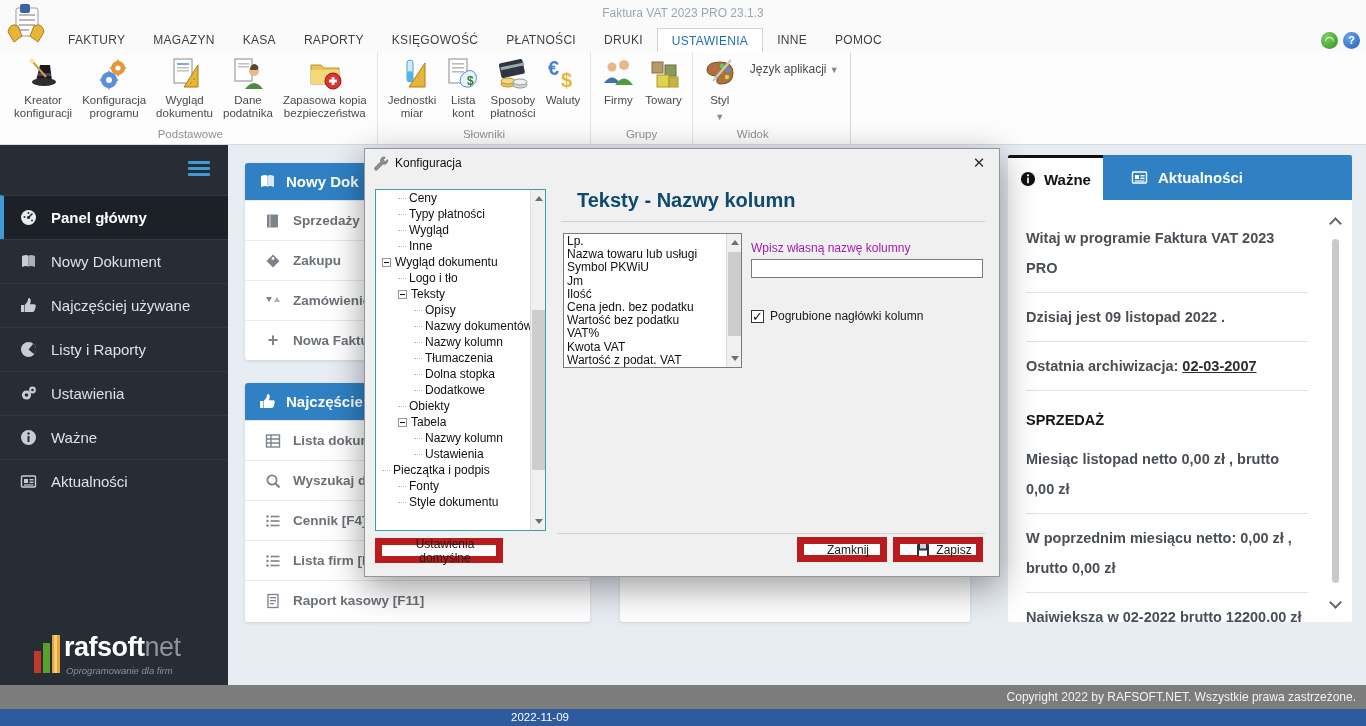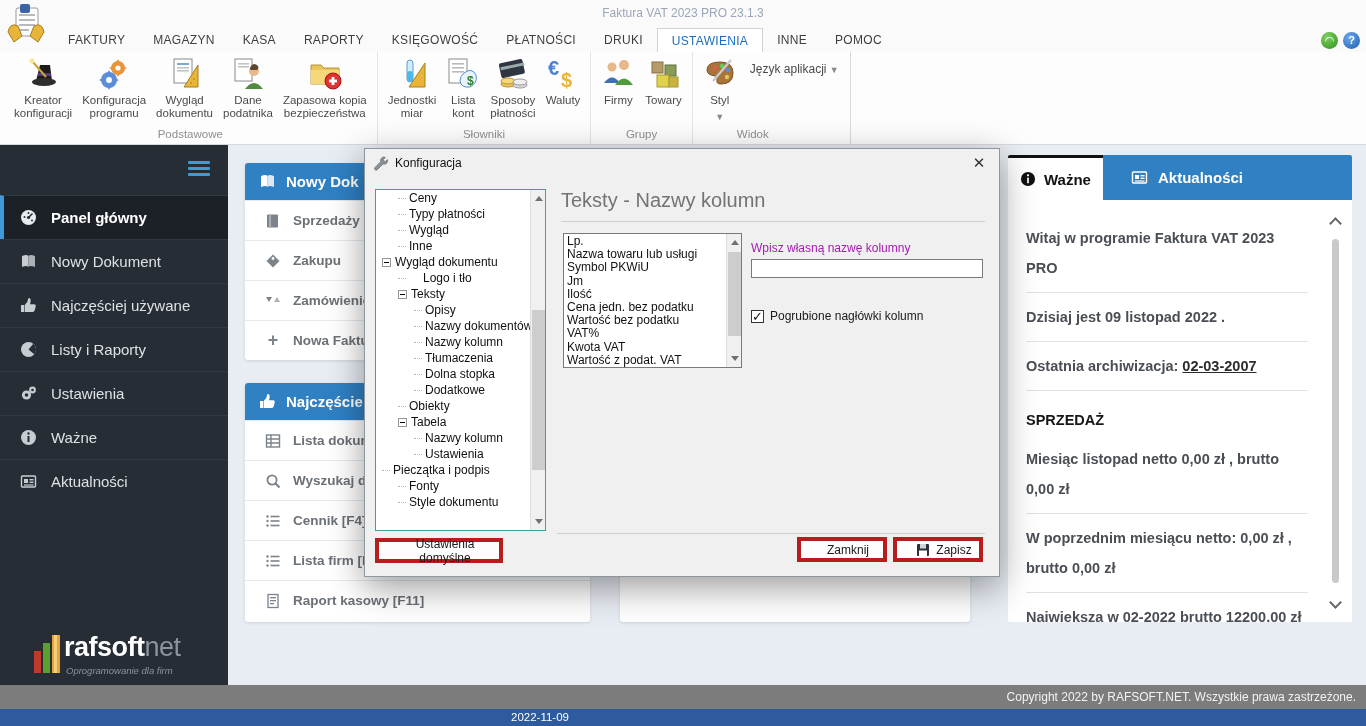--- a/index.html
+++ b/index.html
@@ -81,30 +81,30 @@
   .tree { position:absolute; left:10px; top:40px; width:171px; height:342px; background:#fff; border:1px solid #3aa0a0; overflow:hidden; font-size:12px; color:#101010; }
   .trow { height:16px; line-height:16px; display:flex; align-items:center; white-space:nowrap; position:relative; }
   .trow .lead { border-bottom:1px dotted #b9b9b9; width:8px; height:1px; margin-right:3px; flex:none; }
   .ebox { width:9px; height:9px; border:1px solid #969696; background:#fff; position:relative; margin-right:4px; flex:none; }
   .ebox::after { content:""; position:absolute; left:1px; right:1px; top:3px; border-top:1px solid #000; }
   .tscroll { position:absolute; right:0; top:0; width:15px; height:100%; background:#f0f0f0; border-left:1px solid #dcdcdc; }
   .sarrow { position:absolute; left:4px; width:0; height:0; border-left:4px solid transparent; border-right:4px solid transparent; }
   .sarrow.up { top:6px; border-bottom:5px solid #707070; }
   .sarrow.down { bottom:6px; border-top:5px solid #707070; }
   .tthumb { position:absolute; left:1px; width:13px; background:#cdcdcd; }
-  .dlg-heading { position:absolute; left:196px; top:40px; font-size:20px; color:#737373; }
+  .dlg-heading { position:absolute; left:212px; top:40px; font-size:20px; color:#0c4a6e;font-weight:bold; }
   .dlg-hr { position:absolute; left:196px; top:72px; width:424px; border-top:1px solid #d0d0d0; }
   .listbox { position:absolute; left:198px; top:84px; width:179px; height:135px; background:#fff; border:1px solid #7a7a7a; font-size:12px; color:#101010; overflow:hidden; }
   .lrow { height:13.2px; line-height:13.2px; padding-left:3px; white-space:nowrap; }
   .inp-label { position:absolute; left:386px; top:92px; font-size:12px; color:#a21caf; }
   .inp { position:absolute; left:386px; top:110px; width:232px; height:19px; background:#fff; border:1px solid #7a7a7a; font-size:12px; padding:0 3px; font-family:inherit; }
   .chkrow { position:absolute; left:386px; top:160px; display:flex; align-items:center; gap:6px; font-size:12px; color:#1a1a1a; }
   .chk { width:13px; height:13px; background:#fff; border:1px solid #333; font-size:13px; line-height:11px; text-align:center; color:#111; }
   .dlg-sep { position:absolute; left:192px; top:384px; width:428px; border-top:1px solid #d0d0d0; }
-  .btn { position:absolute; height:25px; background:#fdfdfd; border:4px solid #b91c1c; font-size:12px; color:#1a1a1a; display:flex; align-items:center; justify-content:center; gap:6px; font-family:inherit;padding-left:12px; }
+  .btn { position:absolute; height:25px; background:#fdfdfd; border:7px solid #b91c1c; font-size:12px; color:#1a1a1a; display:flex; align-items:center; justify-content:center; gap:6px; font-family:inherit;padding-left:12px; }
   .btn-default { left:10px; top:389px; width:128px; }
   .btn-close { left:432px; top:388px; width:90px; }
   .btn-save { left:528px; top:388px; width:90px; }
   .btn svg { width:14px; height:14px; }
 
   
   .copybar { position:absolute; left:0; top:685px; width:1366px; height:24px; background:#7c7c7c; z-index:6; }
   .copytext { position:absolute; right:10px; top:5px; font-size:12px; color:#f2f2f2; }
   .statusbar { position:absolute; left:0; top:709px; width:1366px; height:17px; background:#2d5b9e; z-index:6; }
   .statusdate { position:absolute; left:470px; width:140px; top:2px; text-align:center; font-size:11.5px; color:#fff; }
@@ -560,21 +560,21 @@
           <span>Wygląd</span>
         </div>
         <div class="trow" style="padding-left: 22px;">
           <span class="lead"></span>
           <span>Inne</span>
         </div>
         <div class="trow" style="padding-left: 6px;">
           <span class="ebox"></span>
           <span>Wygląd dokumentu</span>
         </div>
-        <div class="trow" style="padding-left: 22px; gap: 14px;">
+        <div class="trow" style="padding-left: 22px;">
           <span class="lead"></span>
           <span>Logo i tło</span>
         </div>
         <div class="trow" style="padding-left: 22px;">
           <span class="ebox"></span>
           <span>Teksty</span>
         </div>
         <div class="trow" style="padding-left: 38px;">
           <span class="lead"></span>
           <span>Opisy</span>

